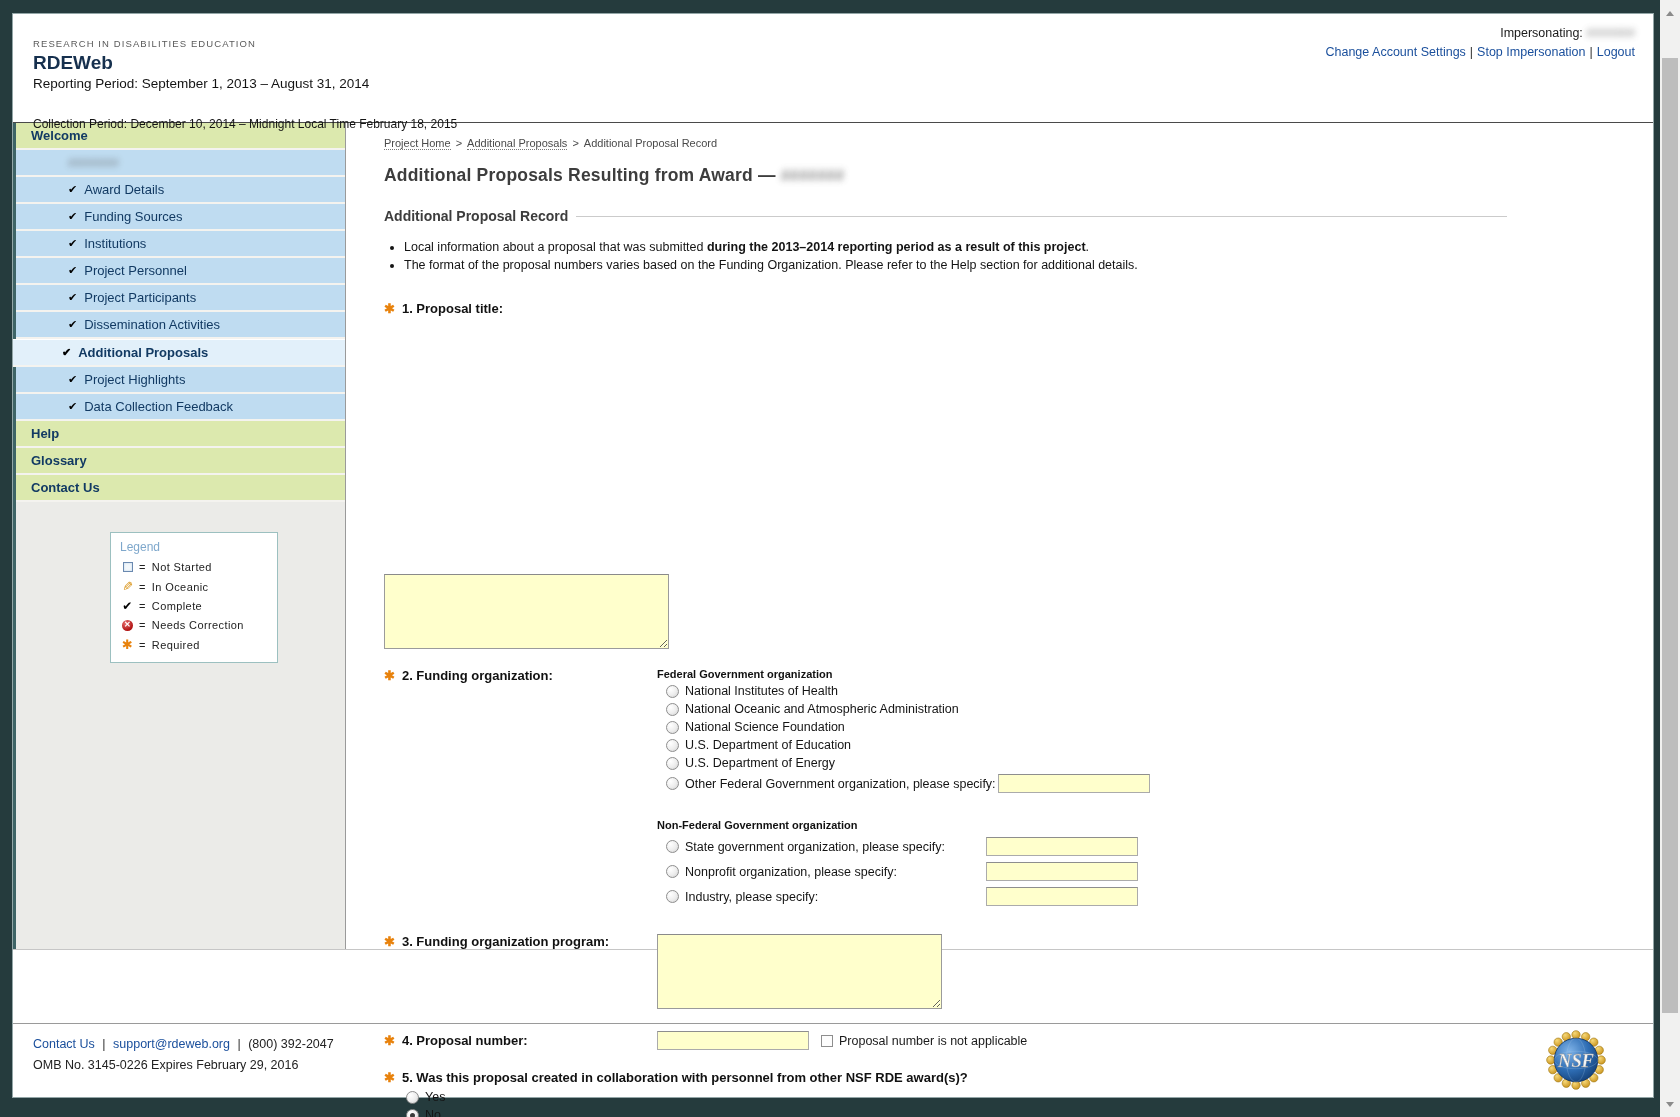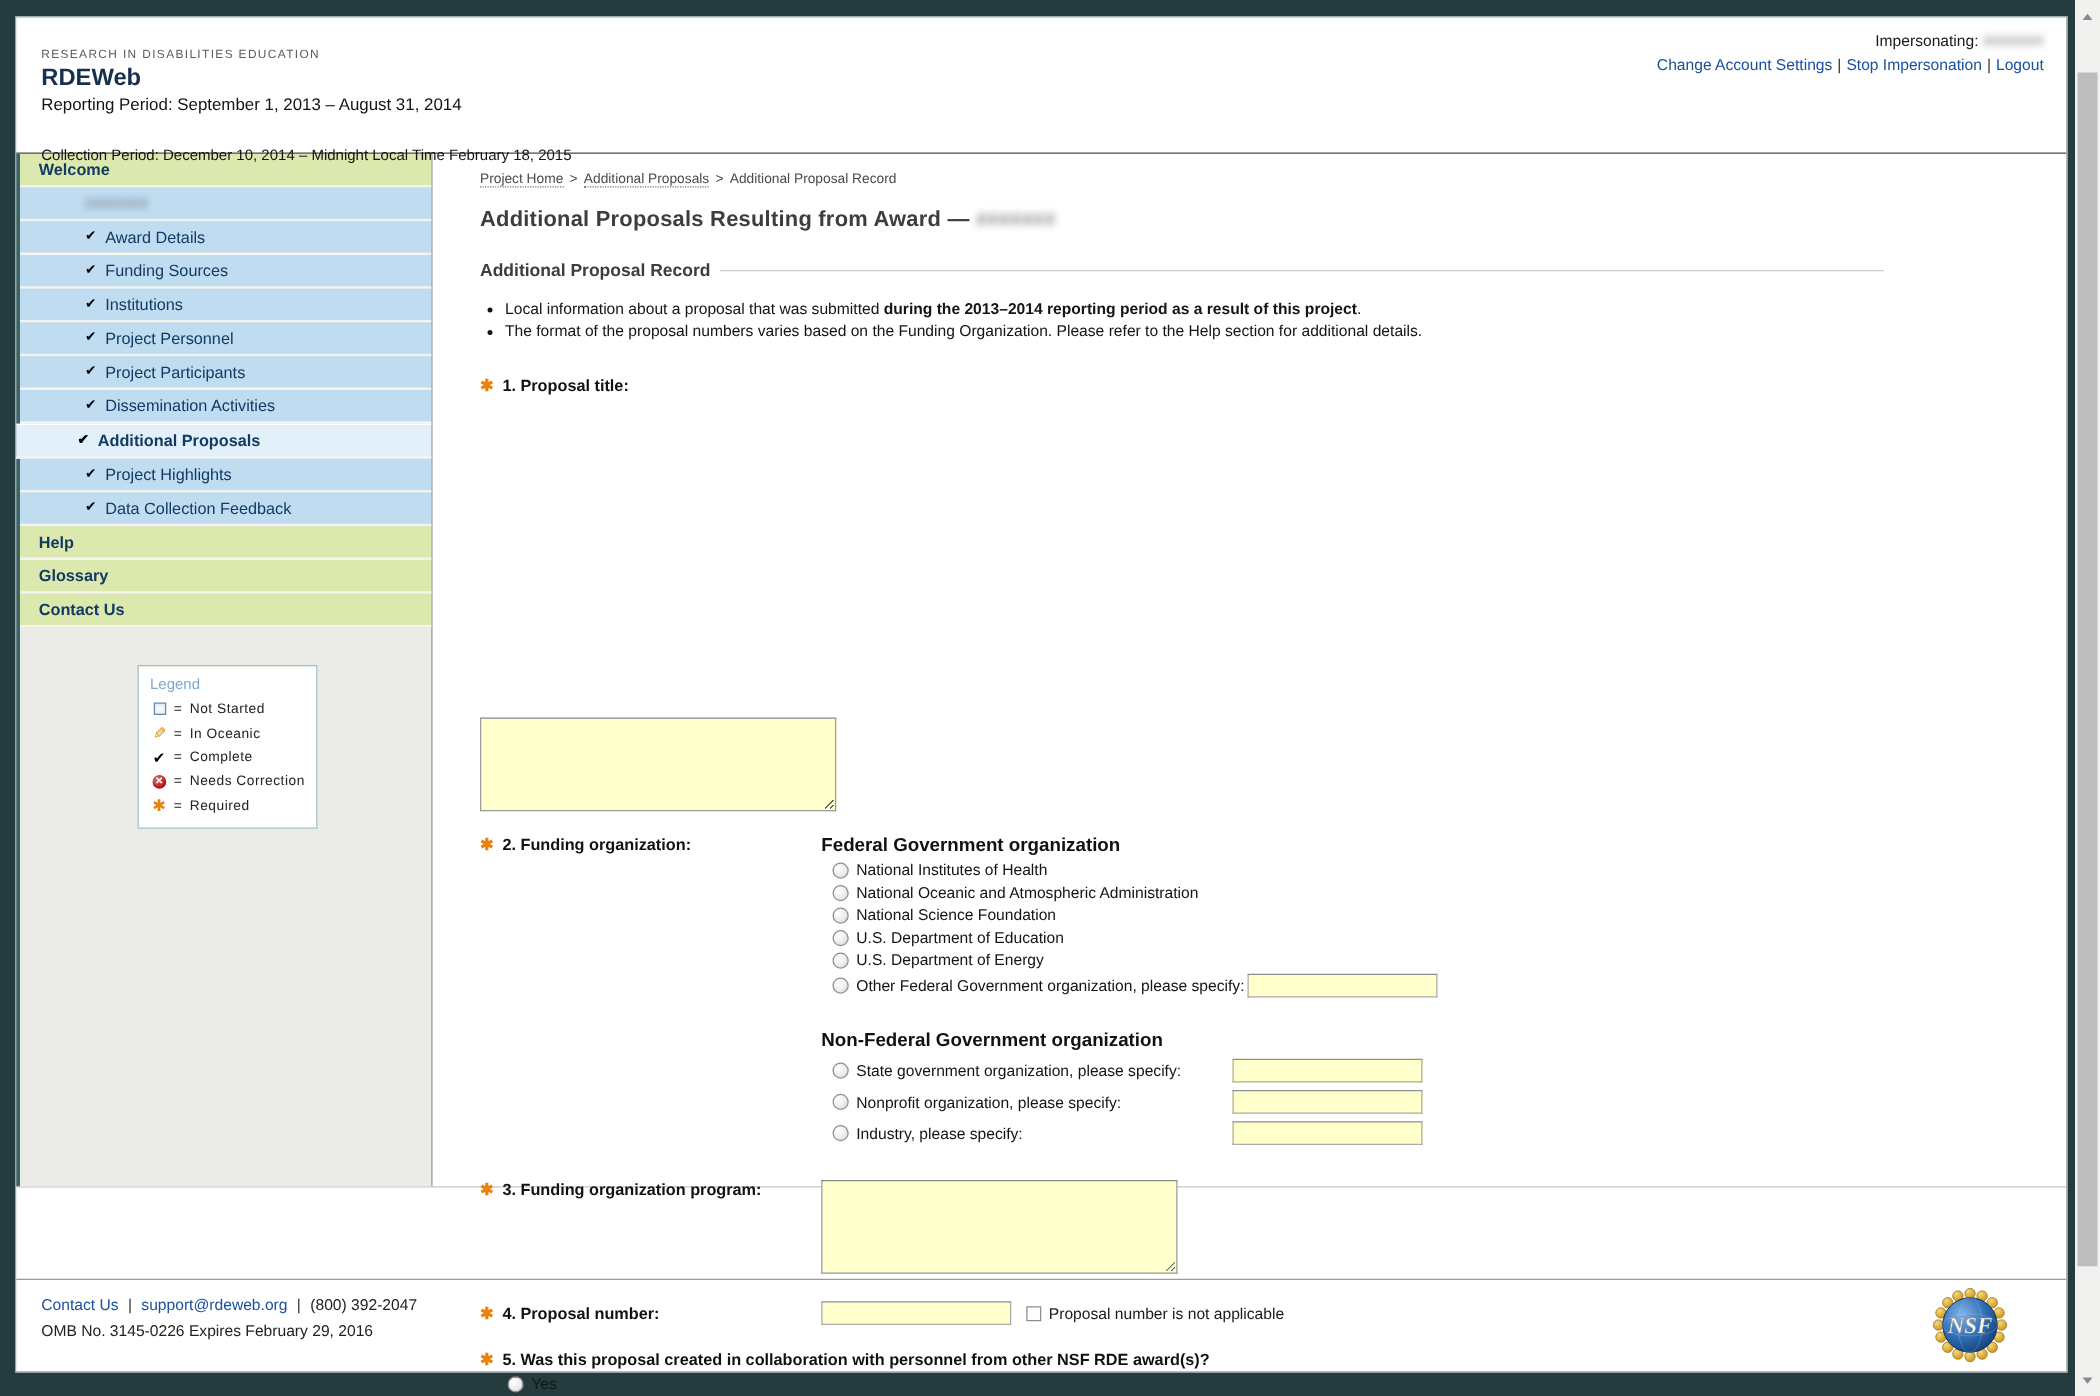--- a/index.html
+++ b/index.html
@@ -36,21 +36,21 @@
   
   .sidebar { width:333px; flex:0 0 333px; background:#EBEBE8; border-right:1px solid #9A9A9A; border-left:3px solid #3E6466; }
   .side-h { background:#DCE9AE; color:#123A63; font-weight:bold; font-size:13px; padding:5px 6px 5px 15px; border-bottom:2px solid #F4F3EF; cursor:pointer; }
   .side-i { background:#BFDCF1; color:#123A63; font-size:13px; padding:5px 6px; border-bottom:2px solid #F4F3EF; display:flex; align-items:center; cursor:pointer; }
   .side-i .check { margin-left:46px; margin-right:7px; color:#000; font-size:11px; line-height:1; }
   .side-i .aw { margin-left:46px; }
   .side-i.selected { background:#E2F0FA; font-weight:bold; margin-left:-3px; padding-left:9px; border-top:1px solid #fff; }
   .side-i.selected .check { margin-left:40px; }
 
   
-  .legend { margin:30px 0 0 94px; width:144px; background:#fff; border:1px solid #9CC0C0; padding:7px 8px 11px 9px; font-size:11px; color:#222; }
+  .legend { margin:30px 0 0 94px; width:168px; background:#fff; border:1px solid #9CC0C0; padding:7px 8px 11px 9px; font-size:11px; color:#222; }
   .legend-title { color:#7FA8CC; font-size:12px; }
   .legend-row { display:flex; align-items:center; margin-top:7px; letter-spacing:.4px; }
   .licon { width:15px; display:inline-flex; justify-content:center; margin-right:4px; }
   .leq { margin-right:6px; }
   .sq { width:10px; height:10px; border:1px solid #6A89B0; background:#F2F7FB; box-shadow:inset 0 0 2px #BBD2E4; }
   .pencil { color:#D89010; font-size:13px; transform:scaleX(-1); display:inline-block; line-height:1; }
   .lcheck { color:#000; font-size:12px; line-height:1; }
   .xcirc { width:11px; height:11px; border-radius:50%; background:radial-gradient(circle at 35% 30%, #E87070, #B01212 70%); color:#fff; font-size:8px; font-weight:bold; display:inline-flex; align-items:center; justify-content:center; line-height:1; }
   .lreq { color:#E8820C; font-size:13px; line-height:1; }
 
@@ -66,21 +66,21 @@
   .h2-rule { flex:1; height:1px; background:#CBCBCB; margin-left:8px; }
   ul.instructions { margin:16px 0 0 20px; }
   ul.instructions li { font-size:12.5px; color:#141414; margin-bottom:4px; }
 
   
   .frow { display:flex; }
   .flabel { width:273px; flex:0 0 273px; font-weight:bold; font-size:13px; color:#111; }
   .req { color:#E8820C; margin-right:7px; }
   .yellow-area { width:285px; height:75px; background:#FFFFCC; border:1px solid #9B9B9B; border-top-color:#8A8A8A; font:12.5px "Liberation Sans", sans-serif; resize:both; }
   .yellow-input { width:152px; height:19px; background:#FFFFCC; border:1px solid #ABABAB; border-top-color:#8E8E8E; font:12.5px "Liberation Sans", sans-serif; padding:0 3px; }
-  .grp-h { font-weight:bold; font-size:15px; color:#111; }
+  .grp-h { font-weight:bold; font-size:11px; color:#111; }
   .opt { display:flex; align-items:center; margin-top:4px; padding-left:9px; font-size:12.5px; color:#141414; }
   .rb { width:13px; height:13px; flex:0 0 13px; border-radius:50%; border:1px solid #8E8E8E; background:radial-gradient(circle at 32% 30%, #fff 0%, #EDEDED 55%, #CFCFCF 100%); margin-right:6px; position:relative; }
   .rb.sel::after { content:''; position:absolute; left:3px; top:3px; width:5px; height:5px; border-radius:50%; background:#3A3A3A; }
   .cb { width:12px; height:12px; border:1px solid #8E8E8E; background:#FDFDFD; margin-right:6px; flex:0 0 12px; }
   .opt .yellow-input { margin-left:2px; }
   .nonfed { margin-top:26px; }
   .nf-opt { display:flex; align-items:center; margin-top:6px; padding-left:9px; font-size:12.5px; color:#141414; }
   .nf-left { display:flex; align-items:center; width:320px; flex:0 0 320px; }
   .q5 { margin-top:20px; }
   .q5-label { font-weight:bold; font-size:13px; color:#111; display:flex; }

